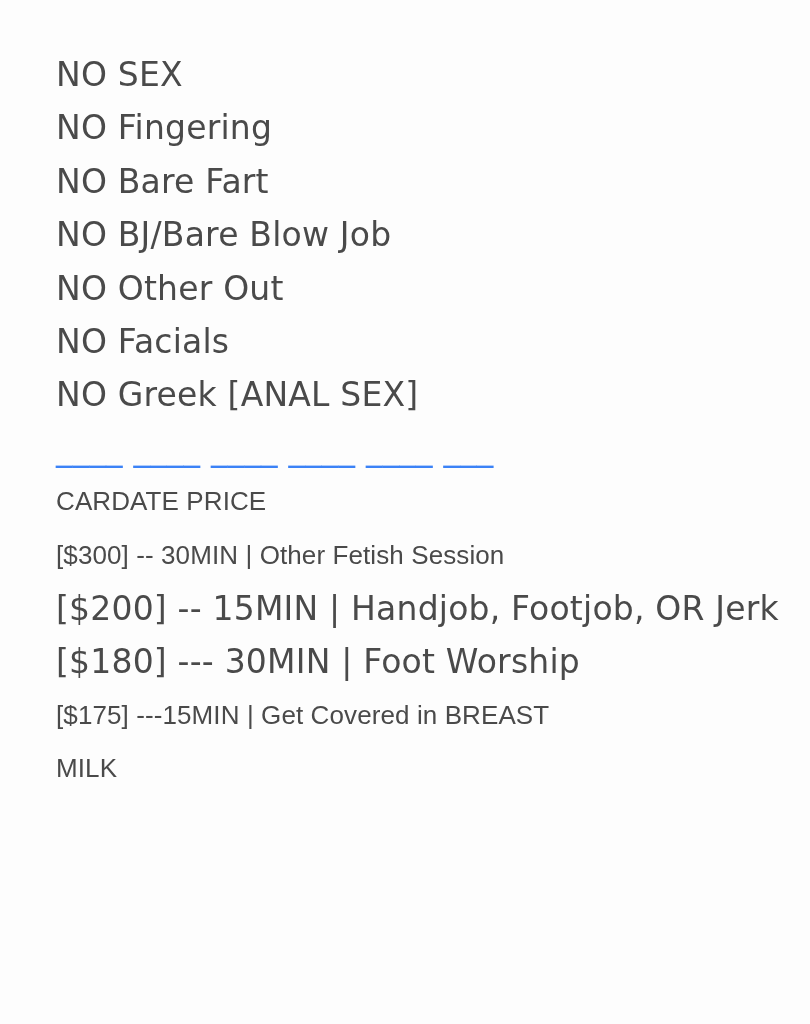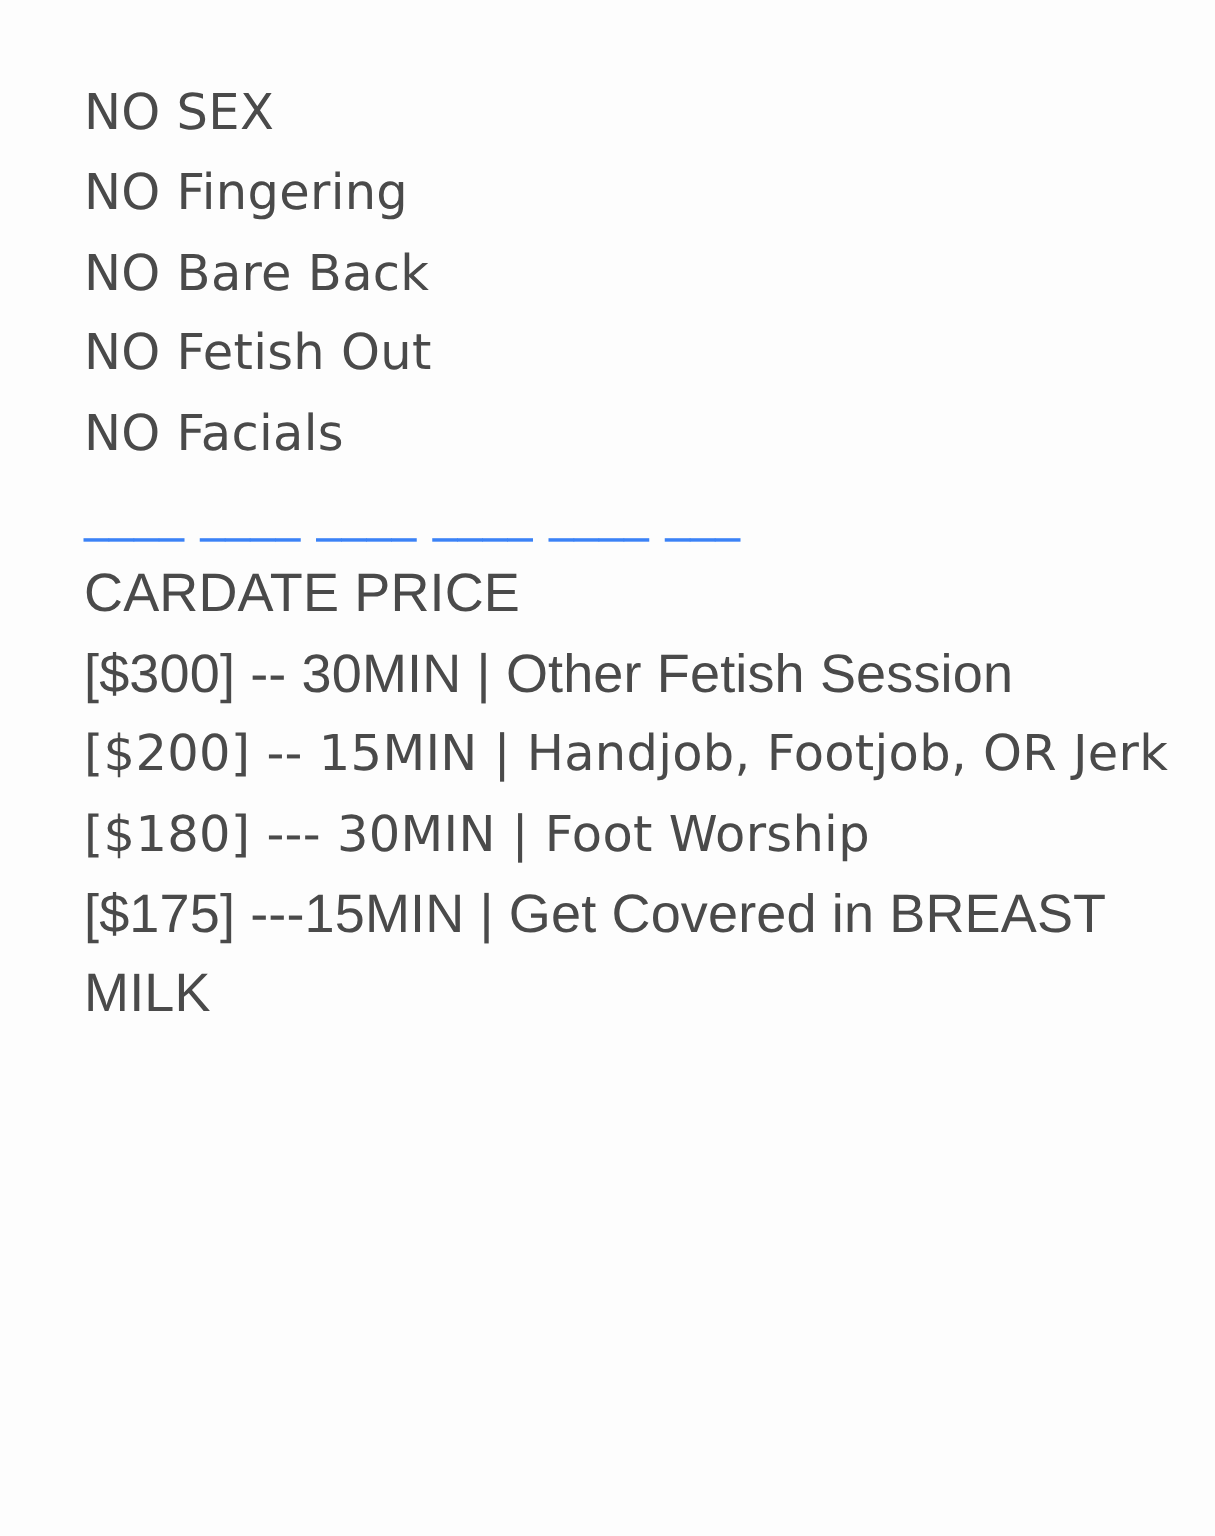--- a/index.html
+++ b/index.html
@@ -28,36 +28,38 @@
   }
   
   .geo {
     font-family: "DejaVu Sans", sans-serif;
     font-size: 33px;
     letter-spacing: 0.2px;
   }
   
   .grot {
     font-family: "Liberation Sans", sans-serif;
-    font-size: 36px;
+    font-size: 26px;
     letter-spacing: 0.1px;
   }
   .divider {
     color: #3b82f6;
   }
 </style>
 </head>
 <body>
 
 <div class="page">
   <p class="line geo">NO SEX</p>
   <p class="line geo">NO Fingering</p>
-  <p class="line geo">NO Bare Back</p>
-  <p class="line geo">NO Fetish Out</p>
+  <p class="line geo">NO Bare Fart</p>
+  <p class="line geo">NO BJ/Bare Blow Job</p>
+  <p class="line geo">NO Other Out</p>
   <p class="line geo">NO Facials</p>
+  <p class="line geo">NO Greek [ANAL SEX]</p>
 
   <p class="line geo divider">____ ____ ____ ____ ____ ___</p>
 
   <p class="line grot">CARDATE PRICE</p>
   <p class="line grot">[$300] -- 30MIN | Other Fetish Session</p>
   <p class="line geo">[$200] -- 15MIN | Handjob, Footjob, OR Jerk</p>
   <p class="line geo">[$180] --- 30MIN | Foot Worship</p>
   <p class="line grot">[$175] ---15MIN | Get Covered in BREAST</p>
   <p class="line grot">MILK</p>
 </div>

